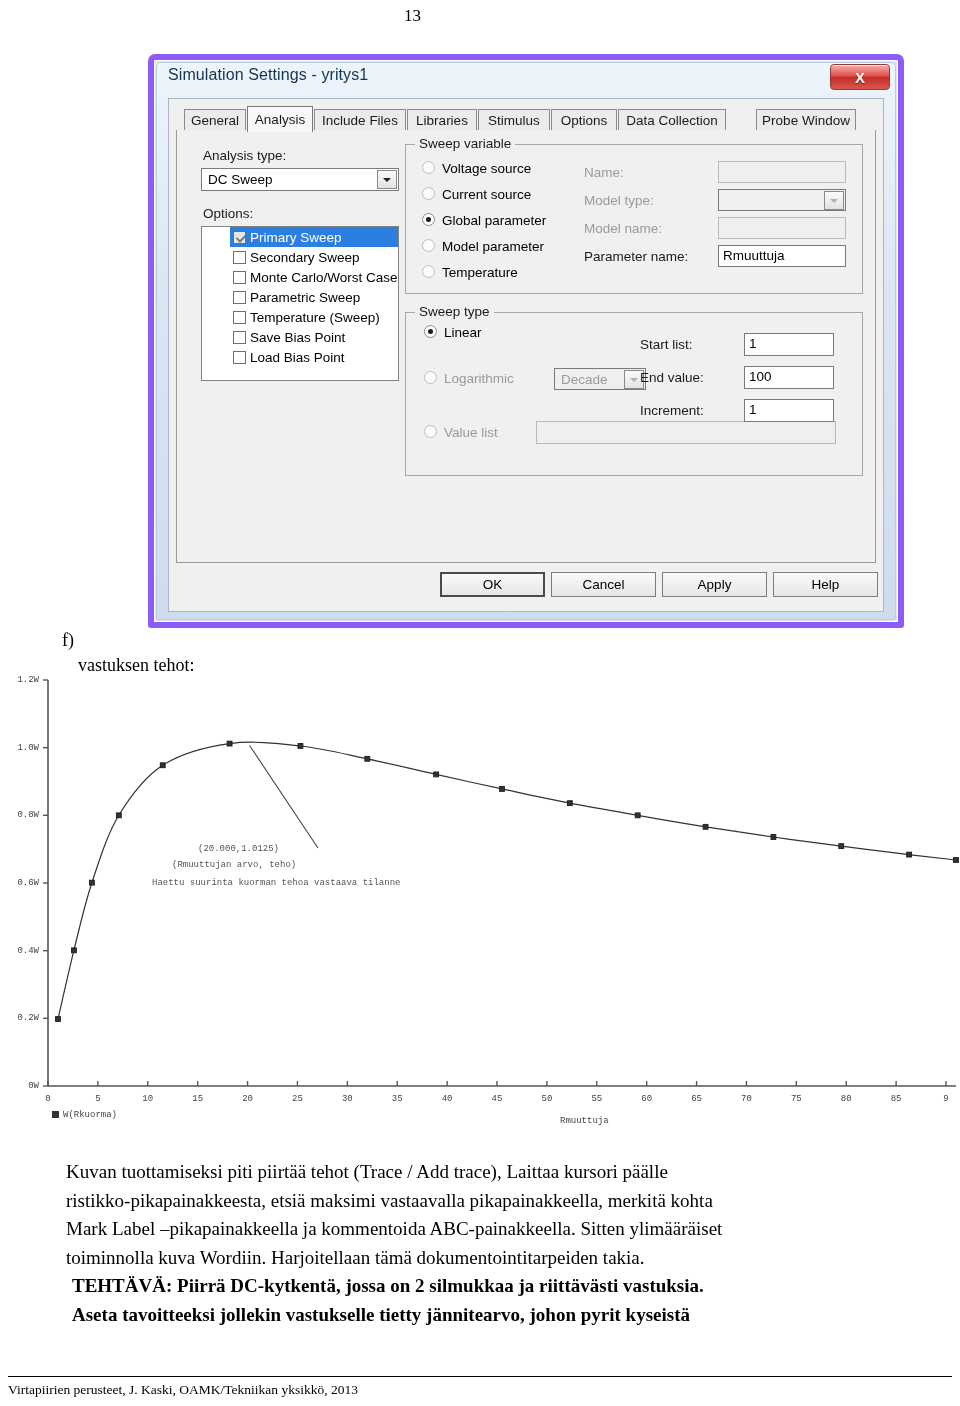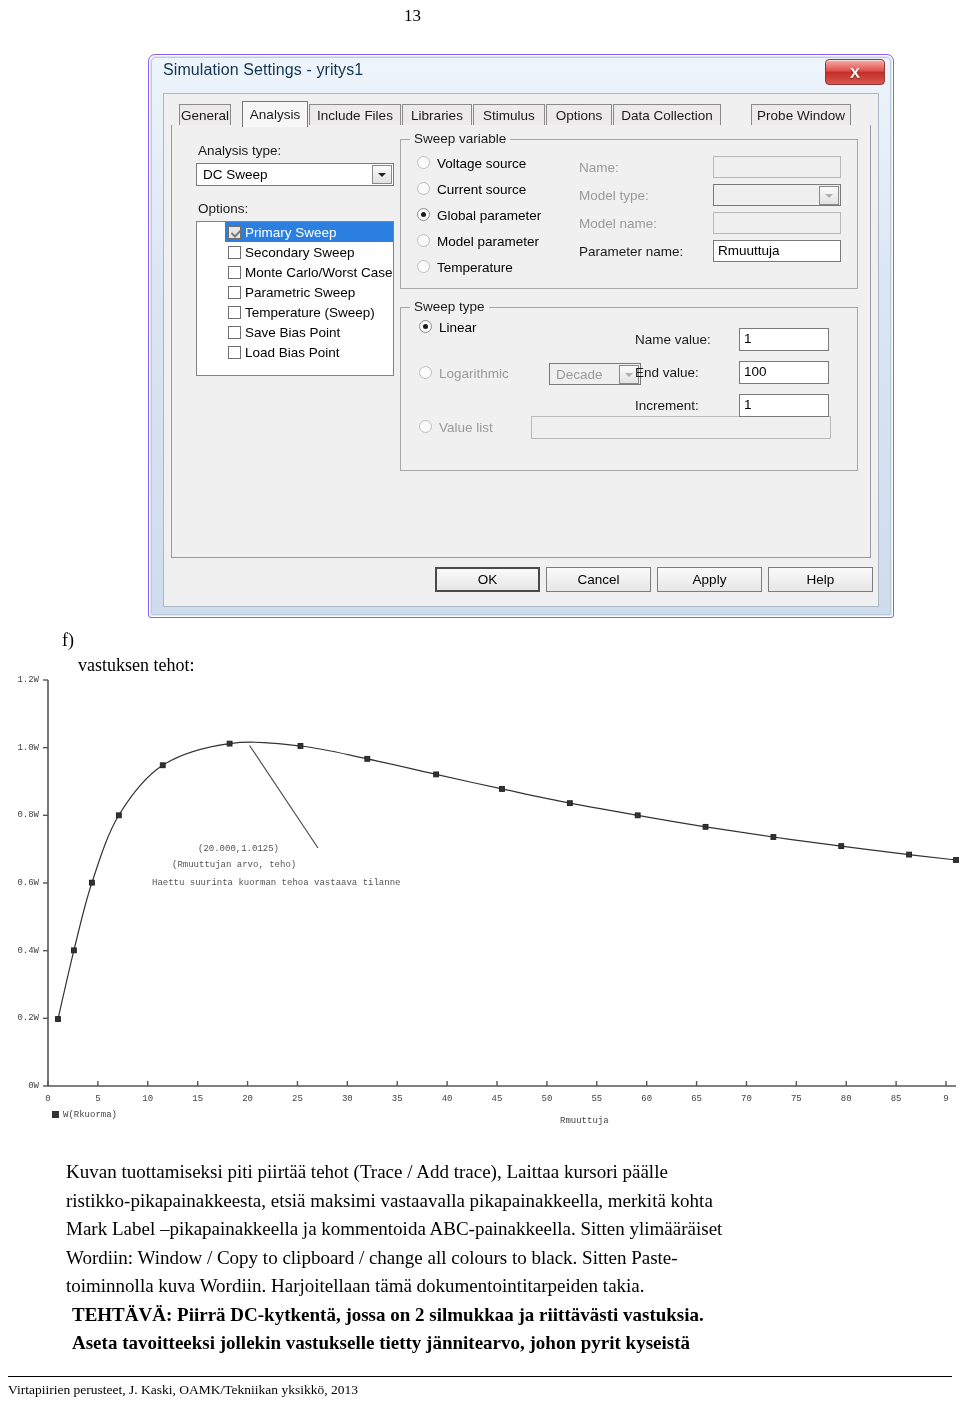--- a/index.html
+++ b/index.html
@@ -10,21 +10,21 @@
   }
   .page-num{
     position:absolute;left:404px;top:6px;font-size:17px;
     font-family:"Liberation Serif",serif;
   }
 
   
   #dialog{
     position:absolute;left:148px;top:54px;width:744px;height:562px;
     background:#dfe7f1;
-    border:1px solid #8b5cf6;
+    border:6px solid #8b5cf6;
     border-radius:7px 7px 3px 3px;
     box-shadow:0 0 0 1px #ffffff inset;
     font-family:"Liberation Sans",sans-serif;
   }
   #dialog .glass{
     position:absolute;left:2px;top:2px;right:2px;bottom:2px;
     border-radius:5px 5px 2px 2px;
     background:linear-gradient(180deg,#eef4fb 0%, #dce6f3 40%, #cfdcec 100%);
     border:1px solid #b8cde2;
   }
@@ -187,21 +187,21 @@
   <div class="glass"></div>
 
   <div class="titlebar">
     <div class="title-text">Simulation Settings - yritys1</div>
     <div class="close-btn">X</div>
   </div>
 
   <div class="client">
 
     <div class="tabstrip" id="tabstrip">
-        <div class="tab" style="left: 8px; width: 52px;">
+        <div class="tab" style="left: 8px; width: 62px;">
           <span>General</span>
         </div>
         <div class="tab active" style="left: 71px; width: 66px;">
           <span>Analysis</span>
         </div>
         <div class="tab" style="left: 138px; width: 92px;">
           <span>Include Files</span>
         </div>
         <div class="tab" style="left: 231px; width: 70px;">
           <span>Libraries</span>
@@ -316,21 +316,21 @@
           <div class="val lbl dim">Decade</div>
           <div class="arrow"></div>
         </div>
 
         <div class="radio" style="left:18px;top:112px;">
           <span class="rb dim"></span>
           <span class="lbl dim">Value list</span>
         </div>
         <div class="field disabled" style="left:130px;top:108px;width:300px;height:23px;"></div>
 
-        <div class="lbl" style="position:absolute;left:234px;top:24px;">Name value:</div>
+        <div class="lbl" style="position:absolute;left:234px;top:24px;">Start list:</div>
         <div class="field" style="left:338px;top:20px;width:90px;height:23px;">1</div>
 
         <div class="lbl" style="position:absolute;left:234px;top:57px;">End value:</div>
         <div class="field" style="left:338px;top:53px;width:90px;height:23px;">100</div>
 
         <div class="lbl" style="position:absolute;left:234px;top:90px;">Increment:</div>
         <div class="field" style="left:338px;top:86px;width:90px;height:23px;">1</div>
       </div>
 
     </div>
@@ -405,20 +405,19 @@
       <rect x="838.8527472527472" y="179.72166666666666" width="4.8" height="4.8" fill="#333" stroke="#222"></rect>
       <rect x="906.7032967032967" y="188.17999999999998" width="4.8" height="4.8" fill="#333" stroke="#222"></rect>
       <rect x="953.6" y="193.5933333333333" width="4.8" height="4.8" fill="#333" stroke="#222"></rect>
       <line x1="249.56043956043956" y1="81.4375" x2="318" y2="184" stroke="#444" stroke-width="1.1"></line>
     </svg><div class="ax-txt" style="left: 39px; top: 417px; transform: translateX(-100%);">0W</div><div class="ax-txt" style="left: 39px; top: 349.333px; transform: translateX(-100%);">0.2W</div><div class="ax-txt" style="left: 39px; top: 281.667px; transform: translateX(-100%);">0.4W</div><div class="ax-txt" style="left: 39px; top: 214px; transform: translateX(-100%);">0.6W</div><div class="ax-txt" style="left: 39px; top: 146.333px; transform: translateX(-100%);">0.8W</div><div class="ax-txt" style="left: 39px; top: 78.6667px; transform: translateX(-100%);">1.0W</div><div class="ax-txt" style="left: 39px; top: 11px; transform: translateX(-100%);">1.2W</div><div class="ax-txt" style="left: 48px; top: 430px; transform: translateX(-50%);">0</div><div class="ax-txt" style="left: 97.8901px; top: 430px; transform: translateX(-50%);">5</div><div class="ax-txt" style="left: 147.78px; top: 430px; transform: translateX(-50%);">10</div><div class="ax-txt" style="left: 197.67px; top: 430px; transform: translateX(-50%);">15</div><div class="ax-txt" style="left: 247.56px; top: 430px; transform: translateX(-50%);">20</div><div class="ax-txt" style="left: 297.451px; top: 430px; transform: translateX(-50%);">25</div><div class="ax-txt" style="left: 347.341px; top: 430px; transform: translateX(-50%);">30</div><div class="ax-txt" style="left: 397.231px; top: 430px; transform: translateX(-50%);">35</div><div class="ax-txt" style="left: 447.121px; top: 430px; transform: translateX(-50%);">40</div><div class="ax-txt" style="left: 497.011px; top: 430px; transform: translateX(-50%);">45</div><div class="ax-txt" style="left: 546.901px; top: 430px; transform: translateX(-50%);">50</div><div class="ax-txt" style="left: 596.791px; top: 430px; transform: translateX(-50%);">55</div><div class="ax-txt" style="left: 646.681px; top: 430px; transform: translateX(-50%);">60</div><div class="ax-txt" style="left: 696.571px; top: 430px; transform: translateX(-50%);">65</div><div class="ax-txt" style="left: 746.462px; top: 430px; transform: translateX(-50%);">70</div><div class="ax-txt" style="left: 796.352px; top: 430px; transform: translateX(-50%);">75</div><div class="ax-txt" style="left: 846.242px; top: 430px; transform: translateX(-50%);">80</div><div class="ax-txt" style="left: 896.132px; top: 430px; transform: translateX(-50%);">85</div><div class="ax-txt" style="left: 946.022px; top: 430px; transform: translateX(-50%);">9</div><div class="ax-txt" style="left: 52px; top: 446px;"><span style="display:inline-block;width:5px;height:5px;border:1px solid #333;background:#333;margin-right:4px;vertical-align:middle;"></span><span>W(Rkuorma)</span></div><div class="ax-txt" style="left: 560px; top: 452px;">Rmuuttuja</div><div class="annot" style="left: 198px; top: 180px;">(20.000,1.0125)</div><div class="annot" style="left: 172px; top: 196px;">(Rmuuttujan arvo, teho)</div><div class="annot" style="left: 152px; top: 214px;">Haettu suurinta kuorman tehoa vastaava tilanne</div></div>
 
 <div class="bodytext" id="bodytext">
     <div>Kuvan tuottamiseksi piti piirtää tehot (Trace / Add trace), Laittaa kursori päälle</div>
     <div>ristikko-pikapainakkeesta, etsiä maksimi vastaavalla pikapainakkeella, merkitä kohta</div>
     <div>Mark Label –pikapainakkeella ja kommentoida ABC-painakkeella. Sitten ylimääräiset</div>
-    <div>Wordiin: Window / Copy to clipboard / change all colours to black. Sitten Paste-</div>
     <div>toiminnolla kuva Wordiin. Harjoitellaan tämä dokumentointitarpeiden takia.</div>
     <div style="font-weight: bold; padding-left: 6px;">TEHTÄVÄ: Piirrä DC-kytkentä, jossa on 2 silmukkaa ja riittävästi vastuksia.</div>
     <div style="font-weight: bold; padding-left: 6px;">Aseta tavoitteeksi jollekin vastukselle tietty jännitearvo, johon pyrit kyseistä</div>
   </div>
 
 <div class="hr"></div>
 <div class="footer">Virtapiirien perusteet,  J. Kaski, OAMK/Tekniikan yksikkö, 2013</div>
 
 </body></html>

